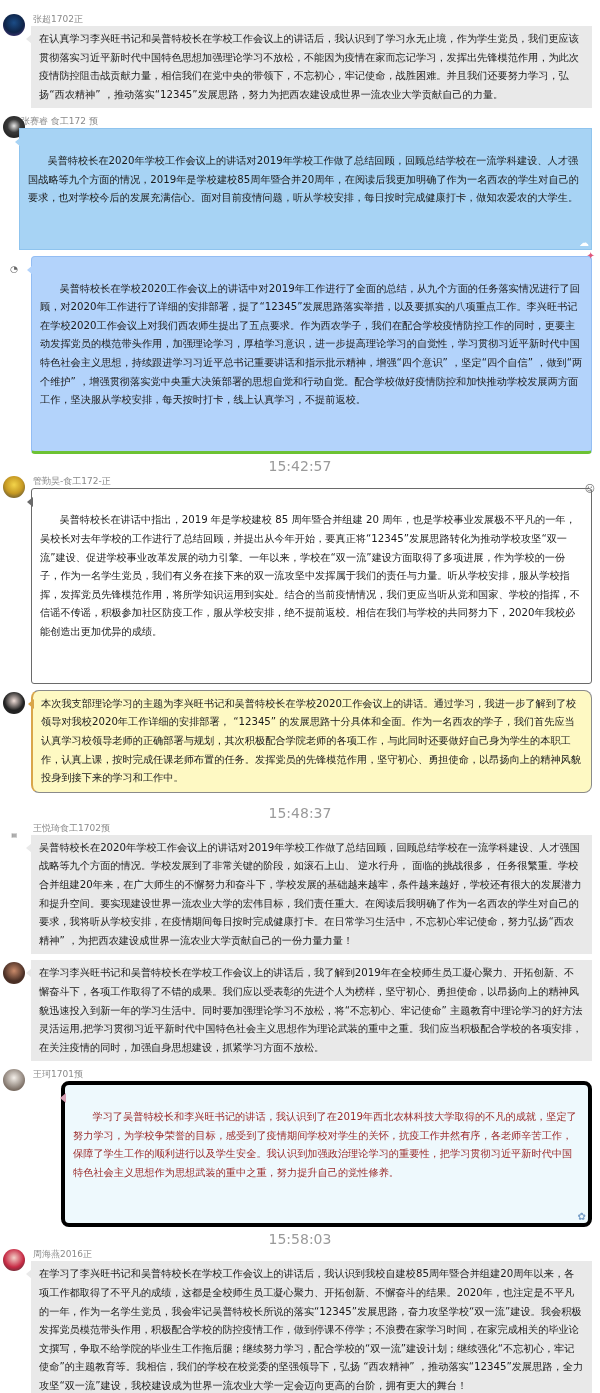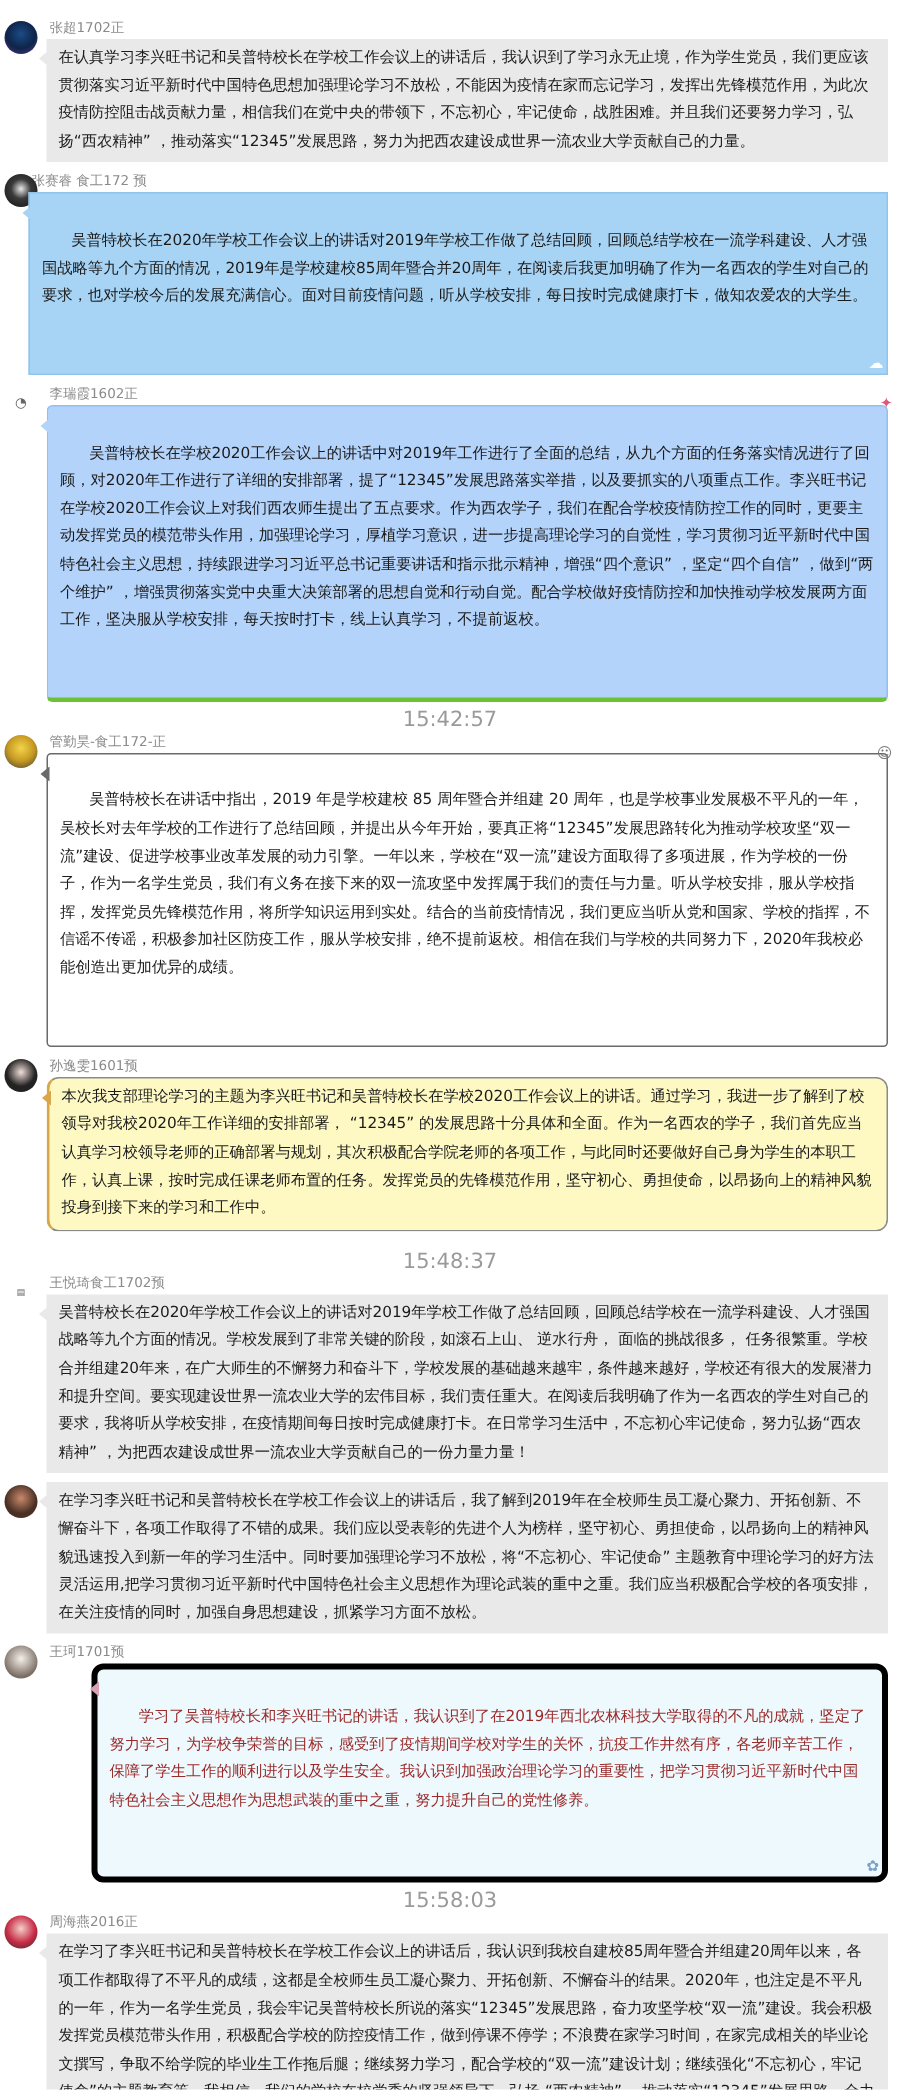--- a/index.html
+++ b/index.html
@@ -90,41 +90,39 @@
     <div class="bubble b-blue">
       <span>吴普特校长在2020年学校工作会议上的讲话对2019年学校工作做了总结回顾，回顾总结学校在一流学科建设、人才强国战略等九个方面的情况，2019年是学校建校85周年暨合并20周年，在阅读后我更加明确了作为一名西农的学生对自己的要求，也对学校今后的发展充满信心。面对目前疫情问题，听从学校安排，每日按时完成健康打卡，做知农爱农的大学生。</span>
       <span class="deco" style="right:2px;bottom:1px;color:#ffffff;">☁</span>
     </div>
   </div>
 
   <div class="msg" style="margin-top:6px;">
     <div class="avatar av-3">
       <span class="mini-avatar-glyph">◔</span>
     </div>
-    <div class="sender">李瑞霞1602正</div>
     <div class="bubble b-blue2">
       <span>吴普特校长在学校2020工作会议上的讲话中对2019年工作进行了全面的总结，从九个方面的任务落实情况进行了回顾，对2020年工作进行了详细的安排部署，提了“12345”发展思路落实举措，以及要抓实的八项重点工作。李兴旺书记在学校2020工作会议上对我们西农师生提出了五点要求。作为西农学子，我们在配合学校疫情防控工作的同时，更要主动发挥党员的模范带头作用，加强理论学习，厚植学习意识，进一步提高理论学习的自觉性，学习贯彻习近平新时代中国特色社会主义思想，持续跟进学习习近平总书记重要讲话和指示批示精神，增强“四个意识” ，坚定“四个自信” ，做到“两个维护” ，增强贯彻落实党中央重大决策部署的思想自觉和行动自觉。配合学校做好疫情防控和加快推动学校发展两方面工作，坚决服从学校安排，每天按时打卡，线上认真学习，不提前返校。</span>
       <span class="deco" style="right:-4px;top:-6px;color:#e0567a;">✦</span>
     </div>
   </div>
 
   <div class="timestamp" style="margin-top:4px;">15:42:57</div>
 
   <div class="msg">
     <div class="avatar av-4"></div>
     <div class="sender">管勤昊-食工172-正</div>
     <div class="bubble b-frame">
       <span>吴普特校长在讲话中指出，2019 年是学校建校 85 周年暨合并组建 20 周年，也是学校事业发展极不平凡的一年，吴校长对去年学校的工作进行了总结回顾，并提出从今年开始，要真正将“12345”发展思路转化为推动学校攻坚“双一流”建设、促进学校事业改革发展的动力引擎。一年以来，学校在“双一流”建设方面取得了多项进展，作为学校的一份子，作为一名学生党员，我们有义务在接下来的双一流攻坚中发挥属于我们的责任与力量。听从学校安排，服从学校指挥，发挥党员先锋模范作用，将所学知识运用到实处。结合的当前疫情情况，我们更应当听从党和国家、学校的指挥，不信谣不传谣，积极参加社区防疫工作，服从学校安排，绝不提前返校。相信在我们与学校的共同努力下，2020年我校必能创造出更加优异的成绩。</span>
       <span class="deco" style="right:-4px;top:-5px;color:#777;">☺</span>
     </div>
   </div>
 
   <div class="msg" style="margin-top:6px;">
     <div class="avatar av-5"></div>
-    <div class="sender">孙逸雯1601预</div>
     <div class="bubble b-frame2">本次我支部理论学习的主题为李兴旺书记和吴普特校长在学校2020工作会议上的讲话。通过学习，我进一步了解到了校领导对我校2020年工作详细的安排部署， “12345” 的发展思路十分具体和全面。作为一名西农的学子，我们首先应当认真学习校领导老师的正确部署与规划，其次积极配合学院老师的各项工作，与此同时还要做好自己身为学生的本职工作，认真上课，按时完成任课老师布置的任务。发挥党员的先锋模范作用，坚守初心、勇担使命，以昂扬向上的精神风貌投身到接下来的学习和工作中。</div>
   </div>
 
   <div class="timestamp" style="margin-top:12px;">15:48:37</div>
 
   <div class="msg">
     <div class="avatar av-6">
       <span class="mini-avatar-glyph" style="font-size:6px;">▤</span>
     </div>
     <div class="sender">王悦琦食工1702预</div>

